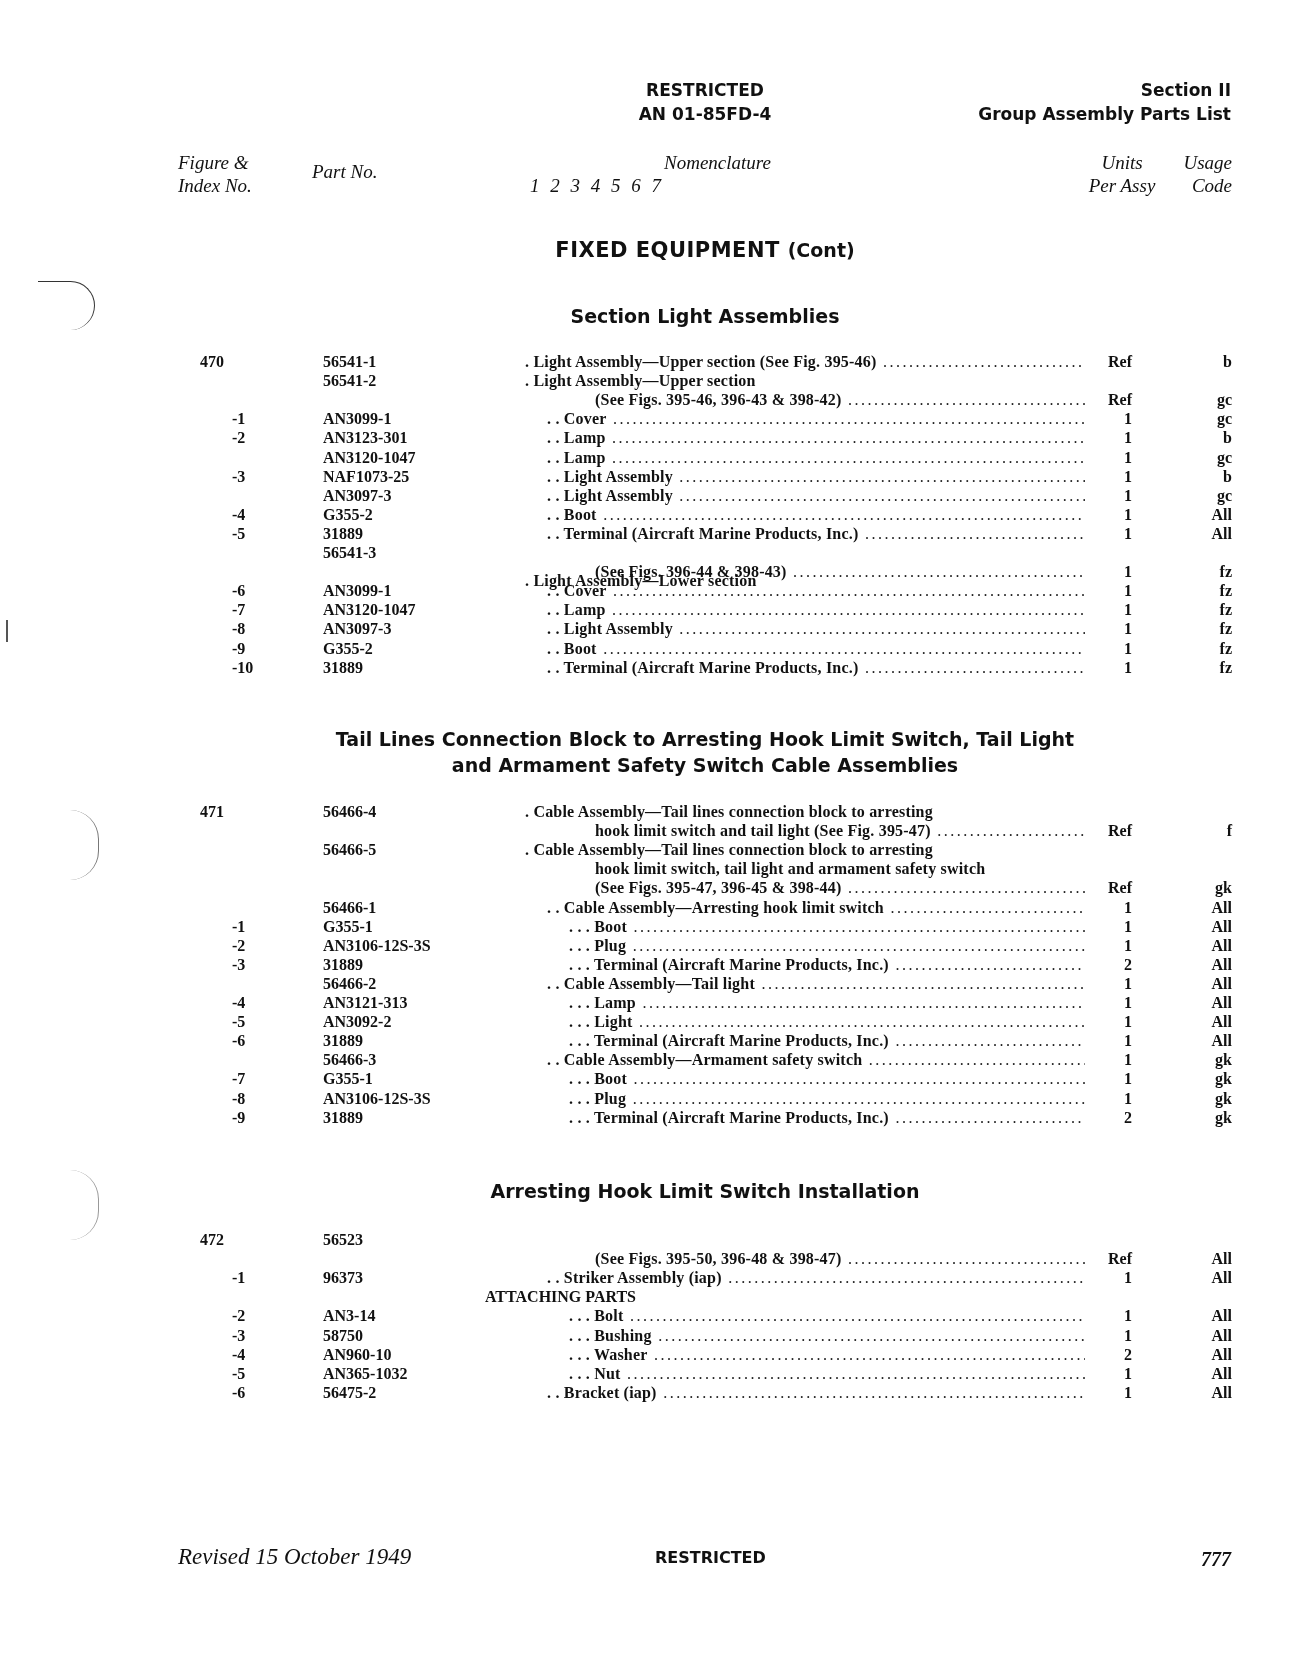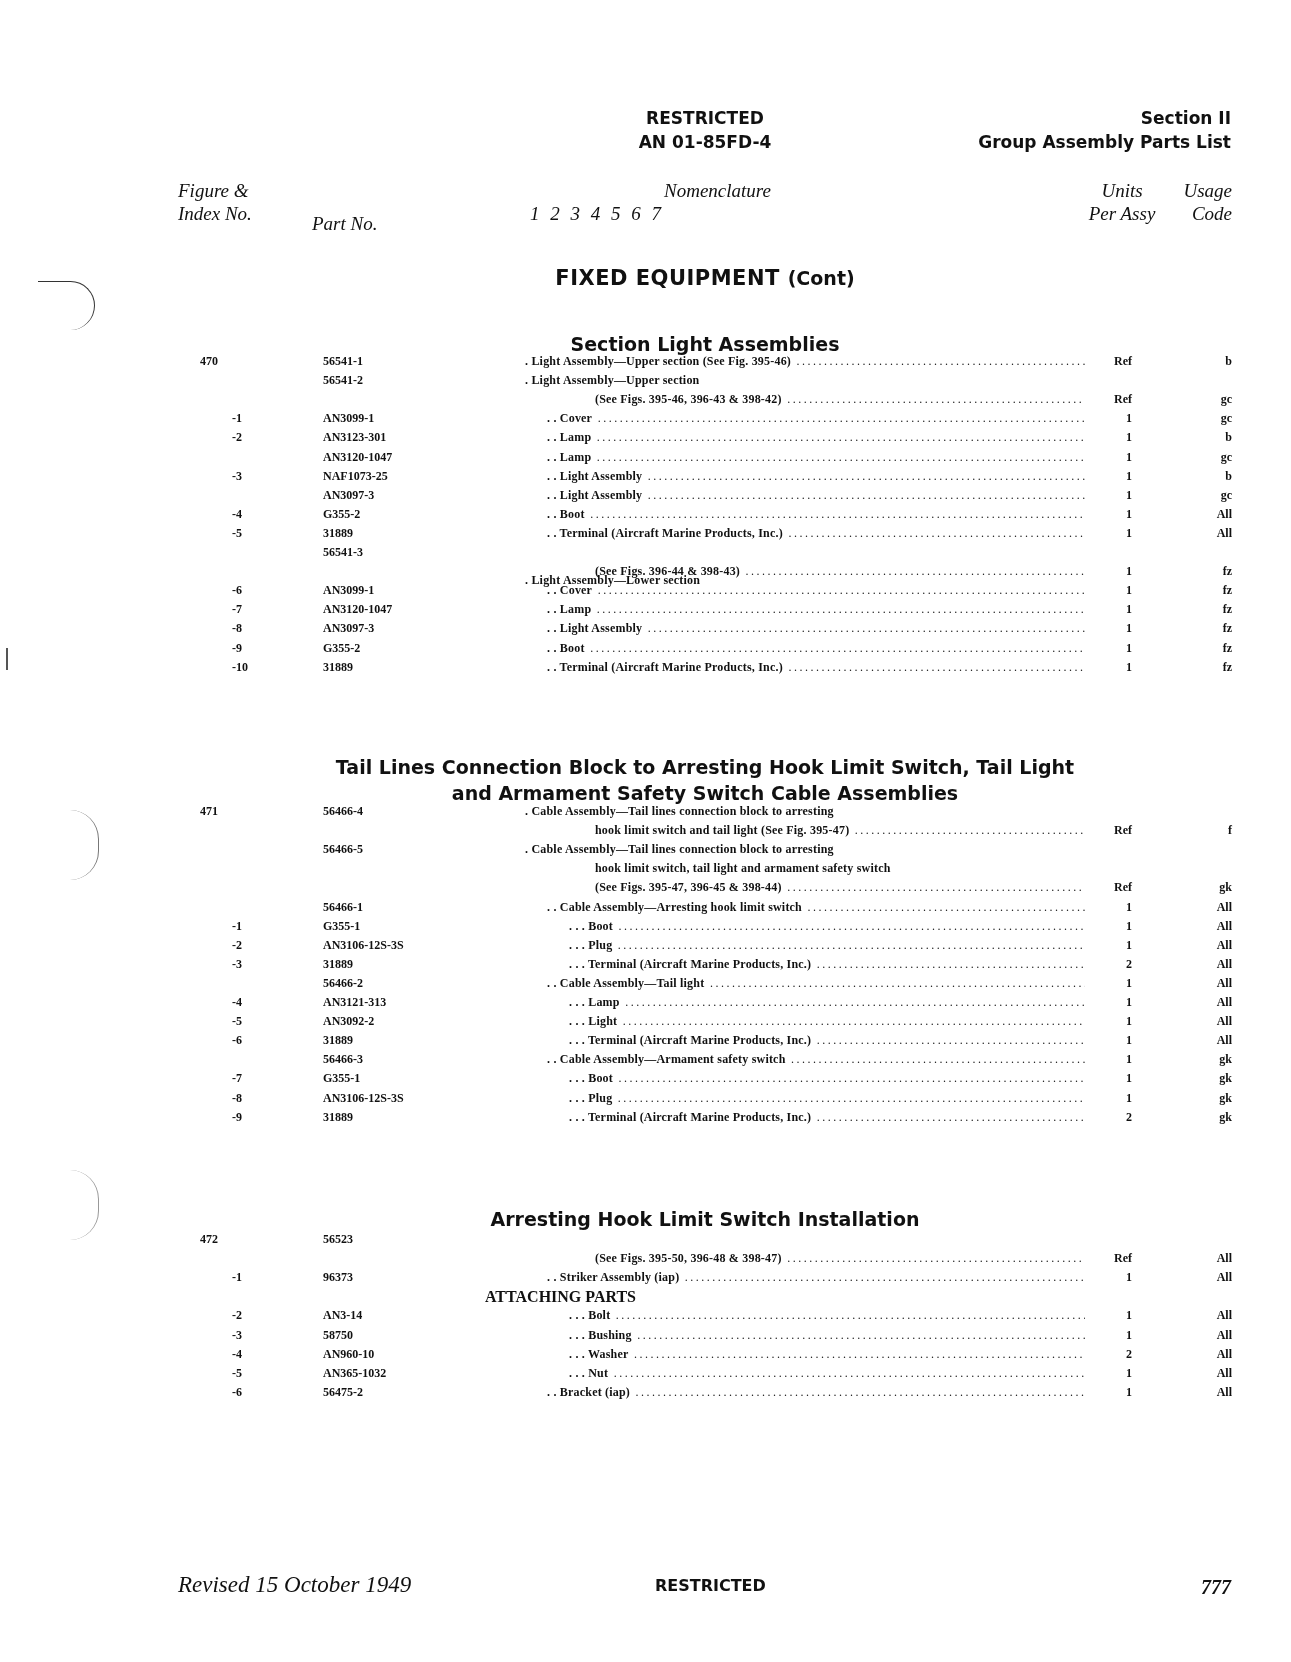--- a/index.html
+++ b/index.html
@@ -1,30 +1,30 @@
 <!DOCTYPE html>
 <html><head>
 <meta charset="utf-8">
 <style>
   html, body { margin: 0; padding: 0; background: #ffffff; }
   body { width: 1291px; height: 1662px; position: relative; overflow: hidden; color: #111; }
   .sans { font-family: "DejaVu Sans", sans-serif; font-weight: bold; }
   .ital { font-family: "Liberation Serif", serif; font-style: italic; }
-  .abs { position: absolute; white-space: nowrap; margin-top: 28px; }
+  .abs { position: absolute; white-space: nowrap; }
 
   .hdr-center { left: 560px; width: 290px; text-align: center; font-size: 17px; line-height: 24px; }
   .hdr-right { right: 60px; text-align: right; font-size: 17px; line-height: 24px; }
 
   .colhead { font-size: 19px; line-height: 23px; }
 
   .title-main { left: 0; width: 1410px; text-align: center; font-size: 21px; letter-spacing: 0.5px; }
   .title-main .cont { font-size: 19px; letter-spacing: 0; }
   .sub-title { left: 0; width: 1410px; text-align: center; font-size: 19px; line-height: 26px; }
 
-  .row { position: absolute; left: 0; width: 1291px; height: 19px; font-family: "Liberation Serif", serif; font-size: 12px; line-height: 19px; }
+  .row { position: absolute; left: 0; width: 1291px; height: 19px; font-family: "Liberation Serif", serif; font-size: 16px; line-height: 19px; }
   .row > span { position: absolute; top: 0; white-space: nowrap; }
   .c-idx { left: 200px; width: 60px; font-weight: bold; }
   .c-idx.sub { left: 232px; }
   .c-part { left: 323px; font-weight: bold; }
   .c-desc { left: 525px; width: 560px; overflow: hidden; font-weight: bold; letter-spacing: 0.2px; }
   .c-desc .lead { display: inline-block; }
   .c-desc .dots { color: #222; font-weight: normal; letter-spacing: 2.5px; }
   .c-units { left: 1080px; width: 52px; text-align: right; font-weight: bold; }
   .c-usage { left: 1170px; width: 62px; text-align: right; font-weight: bold; }
 
@@ -50,21 +50,21 @@
 </div>
 <div class="abs sans hdr-right" style="top:78px;">
   <div>Section II</div>
   <div>Group Assembly Parts List</div>
 </div>
 
 <div class="abs ital colhead" style="left:178px;top:151px;">
   <div>Figure &amp;</div>
   <div>Index No.</div>
 </div>
-<div class="abs ital colhead" style="left:312px;top:184px;">Part No.</div>
+<div class="abs ital colhead" style="left:312px;top:160px;">Part No.</div>
 <div class="abs ital colhead" style="left:530px;top:151px;width:300px;">
   <div style="padding-left:134px;">Nomenclature</div>
   <div style="word-spacing:6px;">1 2 3 4 5 6 7</div>
 </div>
 <div class="abs ital colhead" style="left:1082px;top:151px;width:80px;text-align:center;">
   <div>Units</div>
   <div>Per Assy</div>
 </div>
 <div class="abs ital colhead" style="left:1170px;top:151px;width:62px;text-align:right;">
   <div>Usage</div>

